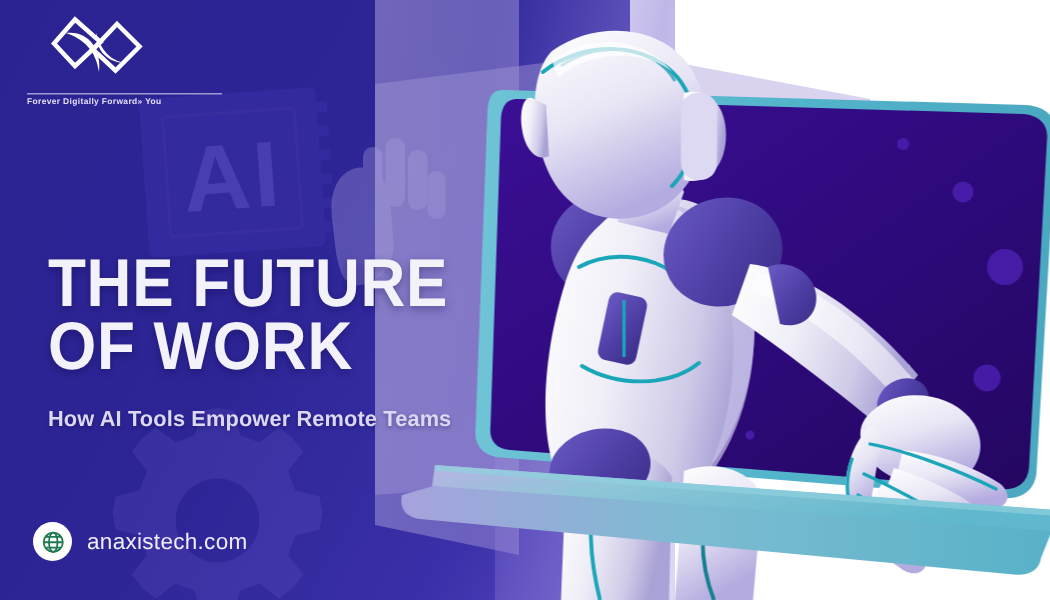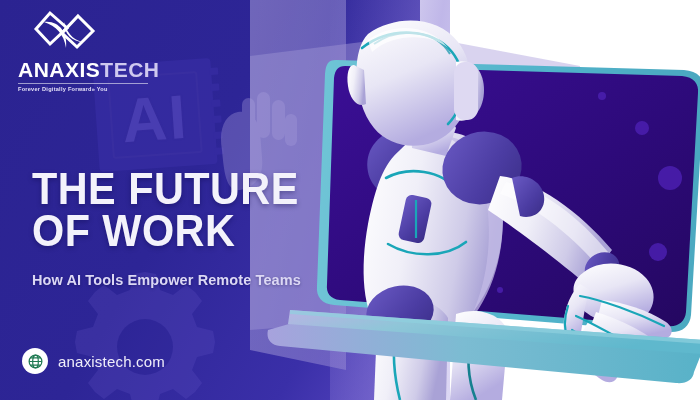--- a/index.html
+++ b/index.html
@@ -287,23 +287,20 @@
 
   <div class="logo">
     <svg class="logo-mark" viewBox="0 0 66 46">
       <g fill="none" stroke="#ffffff" stroke-width="3">
         <path d="M18 5 L35 20 L18 36 L4 21 Z"></path>
         <path d="M46 8 L61 23 L45 39 L30 25 Z"></path>
       </g>
       <path d="M12 14 C26 12 36 24 34 40 C32 26 24 18 12 14 Z" fill="#ffffff"></path>
       <path d="M52 34 C40 34 32 26 32 14 C36 28 44 33 52 34 Z" fill="#ffffff"></path>
     </svg>
-    <div class="logo-word">
-      <span class="a">ANAXIS</span><span class="b">TECH</span>
-    </div>
     <div class="logo-rule"></div>
     <div class="logo-tag">Forever Digitally Forward» You</div>
   </div>
 
   <div class="headline">
     <span class="l1">THE FUTURE</span>
     <span class="l2">OF WORK</span>
   </div>
 
   <div class="subhead">How AI Tools Empower Remote Teams</div>

